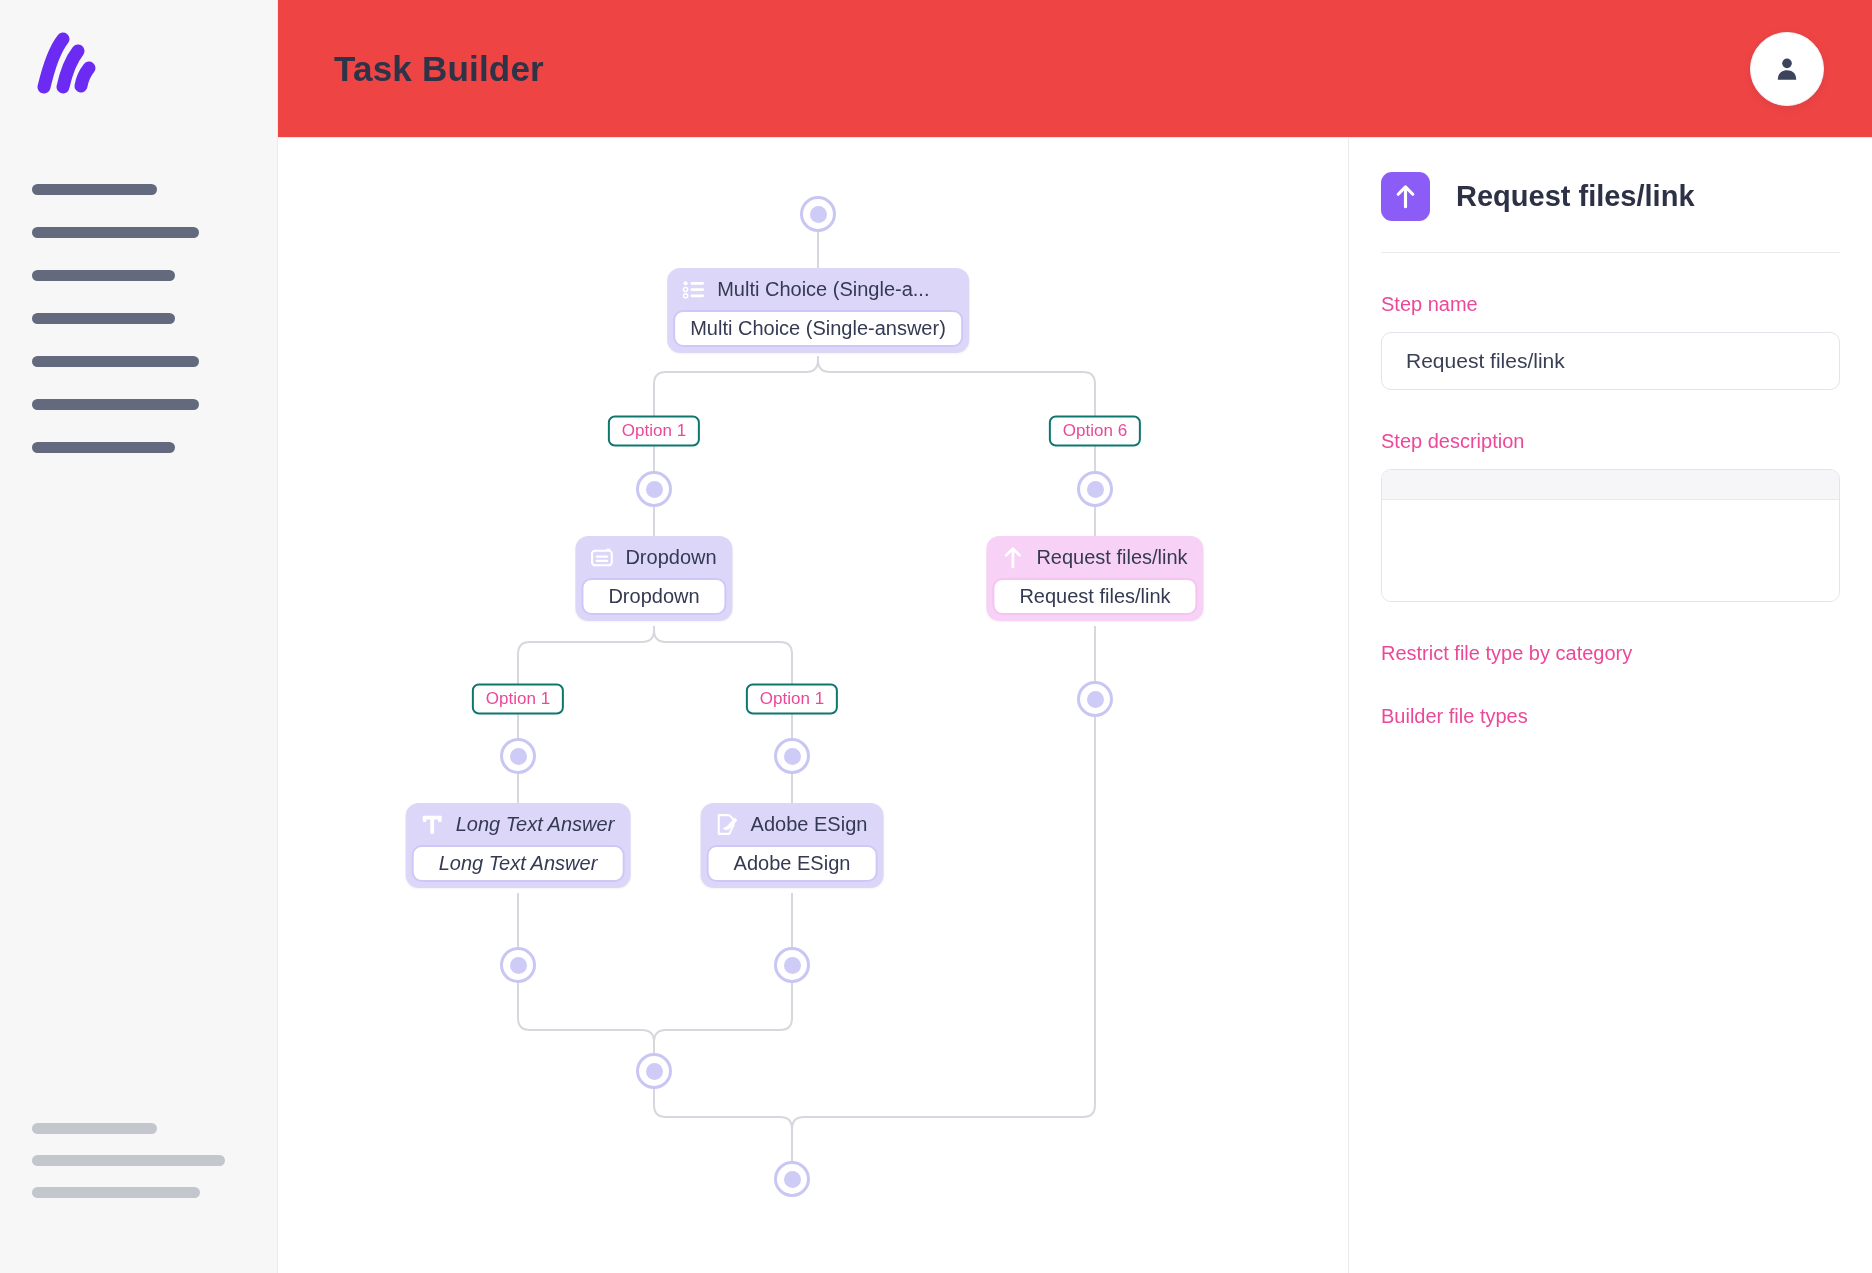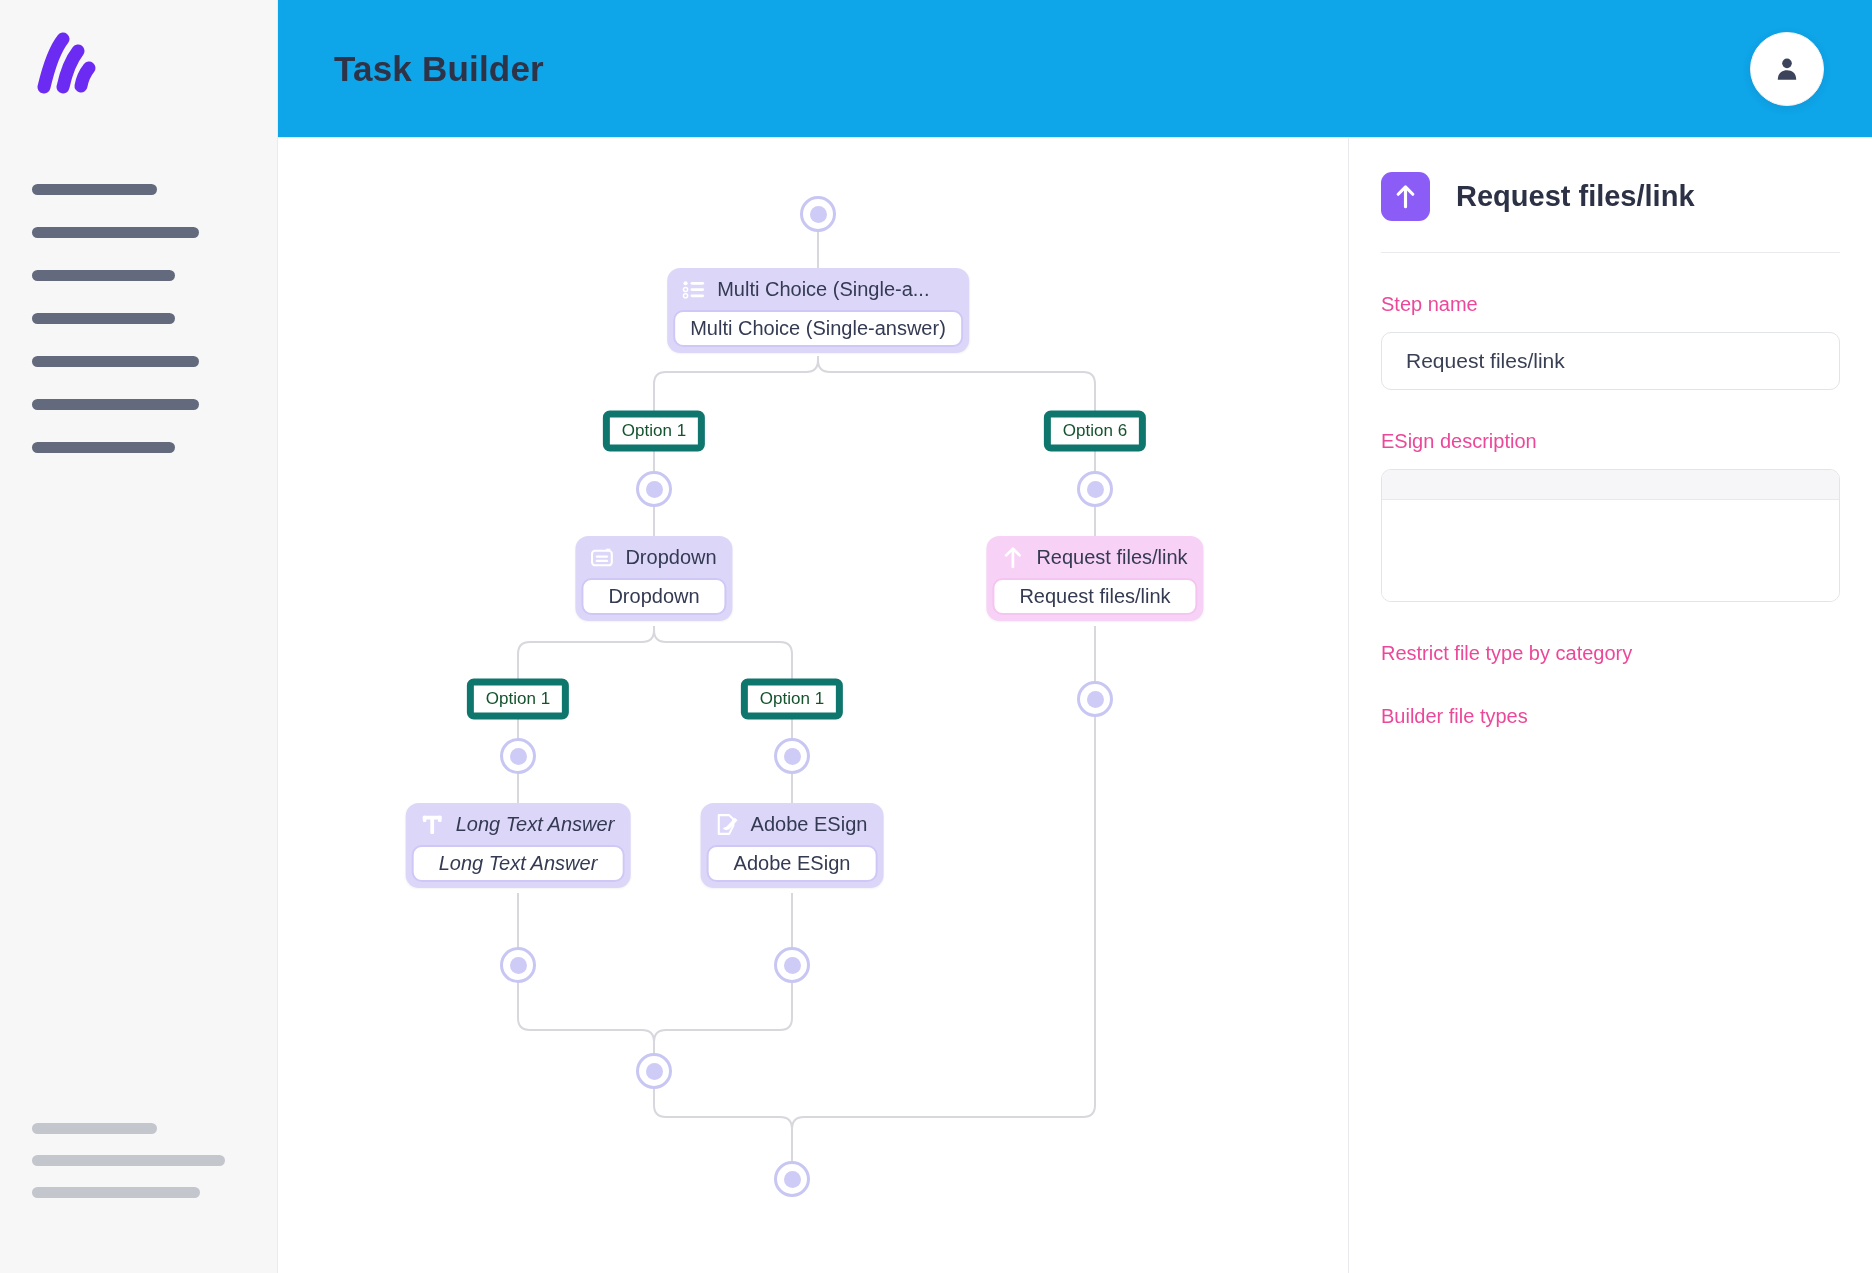--- a/index.html
+++ b/index.html
@@ -8,39 +8,39 @@
 
   
   .sidebar { width:278px; height:100%; background:#f7f7f8; border-right:1px solid #ebebee; position:relative; flex:none; }
   .logo { position:absolute; left:35px; top:30px; width:66px; height:64px; }
   .skel { position:absolute; left:32px; height:11px; border-radius:6px; }
   .skel.dark { background:#646a7d; }
   .skel.light { background:#c4c6cd; }
 
   
   .main-col { flex:1; display:flex; flex-direction:column; height:100%; }
-  .topbar { height:138px; background:#0ea5e9; border-bottom:1px solid #e8e8eb; display:flex; align-items:center; padding:0 48px 0 56px; flex:none; }
+  .topbar { height:138px; background:#ef4444; border-bottom:1px solid #e8e8eb; display:flex; align-items:center; padding:0 48px 0 56px; flex:none; }
   .page-title { font-size:35px; font-weight:600; color:#2e3348; letter-spacing:.2px; }
   .avatar-btn { margin-left:auto; width:74px; height:74px; border-radius:50%; background:#fff; border:1px solid #f1f1f4; box-shadow:0 2px 8px rgba(40,44,63,.10); display:flex; align-items:center; justify-content:center; cursor:pointer; }
 
   .content-row { flex:1; display:flex; min-height:0; }
 
   
   .canvas { position:relative; width:1070px; flex:none; background:#fff; overflow:hidden; }
   .edges { position:absolute; left:0; top:0; }
 
   .node { position:absolute; transform:translateX(-50%); border-radius:13px; padding-bottom:6px; box-shadow:0 1px 2px rgba(60,60,90,.06); }
   .node.lavender { background:#dcd7f9; }
   .node.pink { background:#f8d1f6; }
   .node-header { display:flex; align-items:center; gap:11px; padding:9px 16px 8px 14px; font-size:20px; font-weight:500; color:#343a52; white-space:nowrap;text-align:right; }
   .node-body { background:#fff; border:2px solid #cfc8f6; border-radius:10px; margin:0 6px; padding:5px 15px; font-size:20px; color:#343a52; white-space:nowrap; text-align:center; }
   .node.pink .node-body { border-color:#f4c5f1; }
   .nicon { width:25px; height:25px; flex:none; display:block; }
 
-  .opt { position:absolute; transform:translate(-50%,-50%); background:#fff; border:7px solid #0f766e; border-radius:7px; padding:3px 12px 4px; font-size:17px; color:#14532d; white-space:nowrap; }
+  .opt { position:absolute; transform:translate(-50%,-50%); background:#fff; border:2px solid #0f766e; border-radius:7px; padding:3px 12px 4px; font-size:17px; color:#ec4899; white-space:nowrap; }
 
   .dot { position:absolute; width:36px; height:36px; transform:translate(-50%,-50%); background:#fff; border:3px solid #c8c6f3; border-radius:50%; display:flex; align-items:center; justify-content:center; cursor:pointer; }
   .dot::after { content:""; width:17px; height:17px; border-radius:50%; background:#cecbf6; }
 
   
   .panel { flex:1; background:#fff; border-left:1px solid #e9e9ed; padding:34px 32px 0 32px; }
   .panel-head { display:flex; align-items:center; gap:26px; }
   .panel-icon { width:49px; height:49px; border-radius:11px; background:#8b5cf6; display:flex; align-items:center; justify-content:center; flex:none; }
   .panel-title { font-size:29px; font-weight:600; color:#2c3145; }
   .panel-divider { height:1px; background:#eaeaee; margin-top:31px; }
@@ -213,21 +213,21 @@
               </g>
             </svg>
           </div>
           <div class="panel-title">Request files/link</div>
         </div>
         <div class="panel-divider"></div>
 
         <div class="field-label">Step name</div>
         <input class="text-input" type="text" value="Request files/link" style="">
 
-        <div class="field-label">ESign description</div>
+        <div class="field-label">Step description</div>
         <div class="desc-box">
           <div class="desc-toolbar"></div>
           <textarea class="desc-area" style=""></textarea>
         </div>
 
         <div class="field-label">Restrict file type by category</div>
 
         <div class="field-label">Builder file types</div>
       </aside>
     </div>

